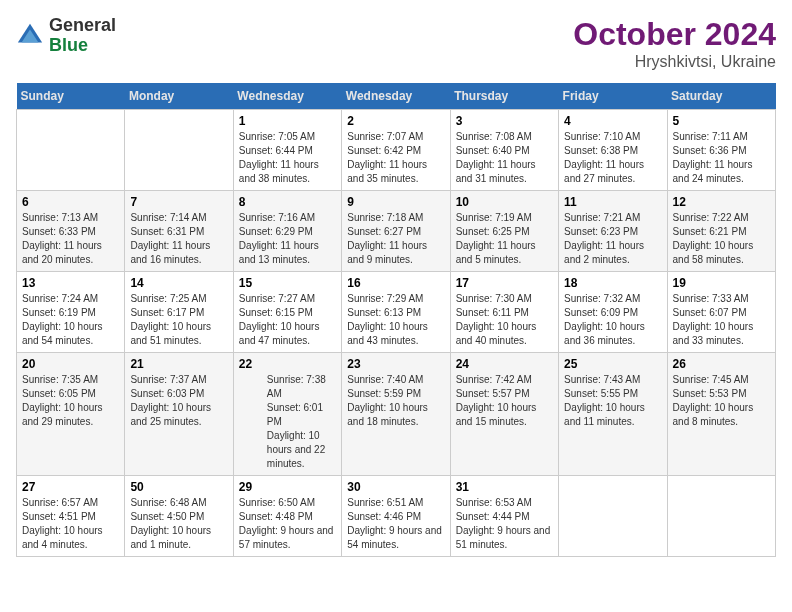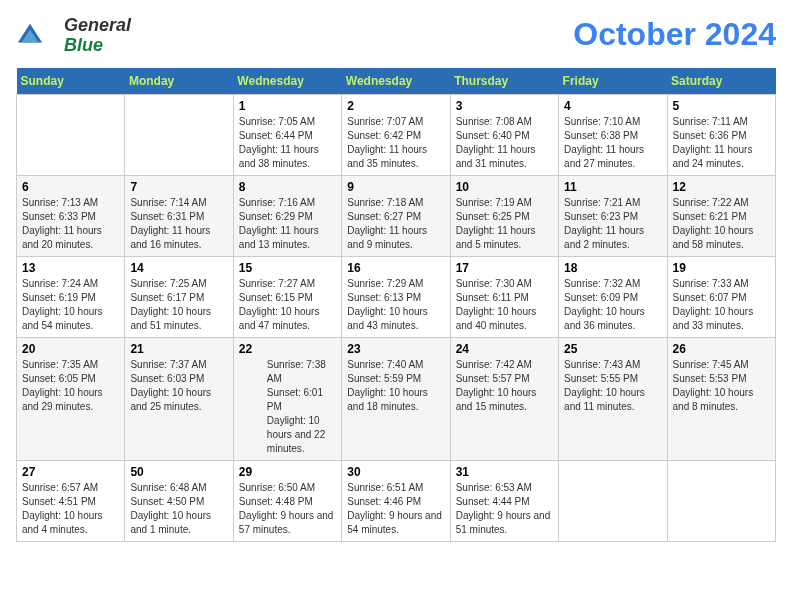--- a/index.html
+++ b/index.html
@@ -12,52 +12,51 @@
     }
     .header {
       display: flex;
       justify-content: space-between;
       align-items: flex-start;
       margin-bottom: 12px;
     }
     .logo {
       display: flex;
       align-items: center;
-      gap: 20px;
-      font-style: italic;
+      gap: 5px;
     }
     .logo-text {
       font-size: 18px;
       font-weight: bold;
       line-height: 1.1;
     }
     .logo-general { color: #333; }
     .logo-blue { color: #15803d; }
     .logo-icon {
       width: 28px;
       height: 28px;
     }
     .title-block { text-align: right; }
     .month-title {
       font-size: 32px;
       font-weight: bold;
-      color: #3b82f6;
+      color: #701a75;
     }
     .location {
       font-size: 16px;
       color: #555;
     }
     table {
       width: 100%;
       border-collapse: collapse;
       font-size: 11px;
     }
     thead tr th {
       background-color: #2a6db5;
-      color: #bef264;
+      color: #e5e5e5;
       padding: 6px 4px;
       text-align: left;
       font-size: 12px;
       font-weight: bold;
     }
     tbody tr td {
       border: 1px solid #ccc;
       padding: 4px 5px;
       vertical-align: top;
       min-height: 70px;
@@ -89,20 +88,21 @@
       <polygon points="15,2 28,22 2,22" fill="#2a6db5"></polygon>
       <polygon points="15,8 24,22 6,22" fill="#5a9fd4"></polygon>
     </svg>
     <div class="logo-text">
       <div class="logo-general">General</div>
       <div class="logo-blue">Blue</div>
     </div>
   </div>
   <div class="title-block">
     <div class="month-title">October 2024</div>
+    <div class="location">Hryshkivtsi, Ukraine</div>
   </div>
 </div>
 
 <table>
   <thead>
     <tr id="weekday-header">
     <th>Sunday</th>
         <th>Monday</th>
         <th>Wednesday</th>
         <th>Wednesday</th>

